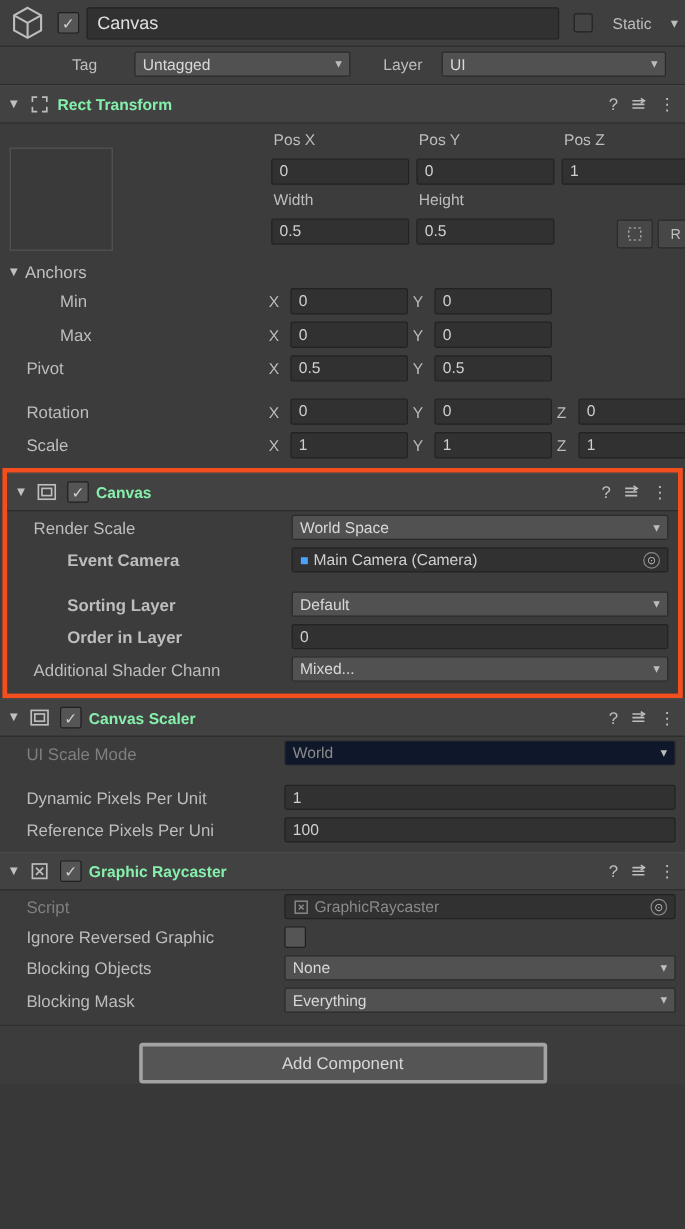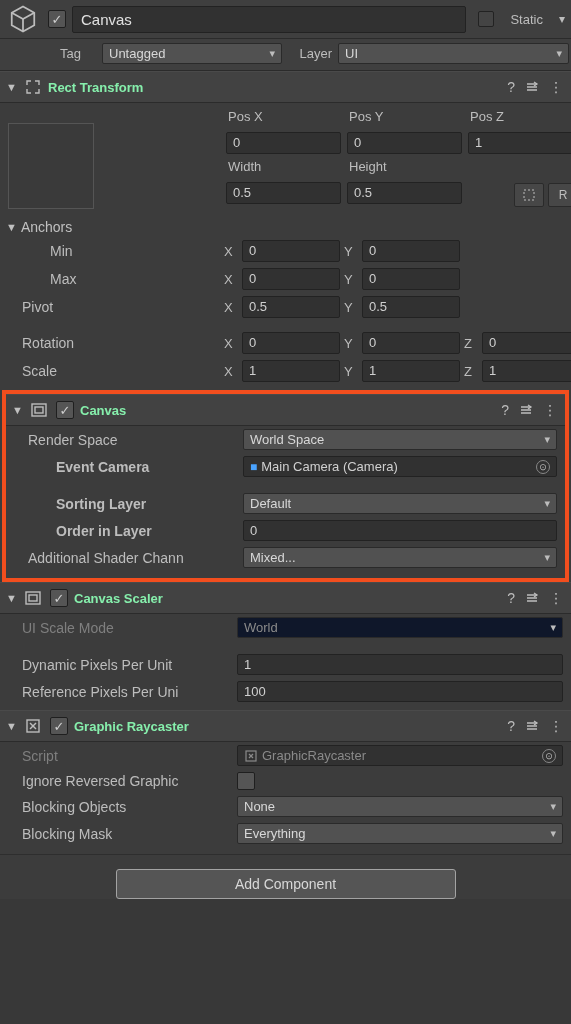--- a/index.html
+++ b/index.html
@@ -39,22 +39,22 @@
   }
   .static-box {
     display:flex; align-items:center; gap:16px; margin-left:6px; color:#bdbdbd;
   }
   .static-chk {
     width:16px; height:16px; border:1px solid #222; background:#444; border-radius:2px;
   }
   .static-caret { font-size:12px; }
 
   .tag-layer-row {
-    display:flex; align-items:center; gap:6px;
-    padding: 4px 2px 6px 60px;
+    display:flex; align-items:center; gap:16px;
+    padding: 4px 16px 6px 60px;
     background:#3f3f3f;
     border-bottom: 1px solid #2b2b2b;
   }
   .tag-layer-row .label { width:36px; color:#bdbdbd; }
   .dropdown {
     background:#515151; color:#d8d8d8; border:1px solid #2a2a2a;
     padding:2px 6px; border-radius:2px;
     display:flex; align-items:center; justify-content:space-between;
     gap:6px;
   }
@@ -151,21 +151,21 @@
   }
   .cam-icon{ color:#4aa3ff; font-size:12px; }
   .picker-dot {
     margin-left:auto;
     width:14px; height:14px; border:1px solid #888; border-radius:50%;
     display:flex; align-items:center; justify-content:center; font-size:9px; color:#bdbdbd;
   }
 
   .add-comp-wrap { padding: 14px 0 0 0; display:flex; justify-content:center; background:#3c3c3c; border-top:1px solid #2e2e2e;}
   .add-comp {
-    background:#555; color:#d8d8d8; border:1px solid #a3a3a3;
+    background:#555; color:#d8d8d8; border:3px solid #a3a3a3;
     padding:6px 0; width: 340px; text-align:center; border-radius:3px;
     font-size:14px;
   }
 
   .expand-ico {
     width:18px; height:18px; display:flex; align-items:center; justify-content:center; color:#bdbdbd;
   }
 
   svg { display:block; }
 </style>
@@ -317,21 +317,21 @@
           <svg width="14" height="14" viewBox="0 0 14 14" stroke="#bdbdbd" stroke-width="1.3" fill="none">
             <path d="M2 4 H12 M2 7 H12 M2 10 H12"></path>
               <path d="M9 2 L12 4 L9 6"></path>
           </svg>
         </span>
         <span class="action-ico">⋮</span>
       </div>
     </div>
 
     <div class="prop2">
-      <div class="prop-label">Render Space</div>
+      <div class="prop-label">Render Scale</div>
       <div class="value">
           <div class="dropdown full-dd">
             <span>World Space</span>
             <span class="caret">▾</span>
           </div>
         </div>
     </div>
     <div class="prop2 indent">
       <div class="prop-label">Event Camera</div>
       <div class="value">

